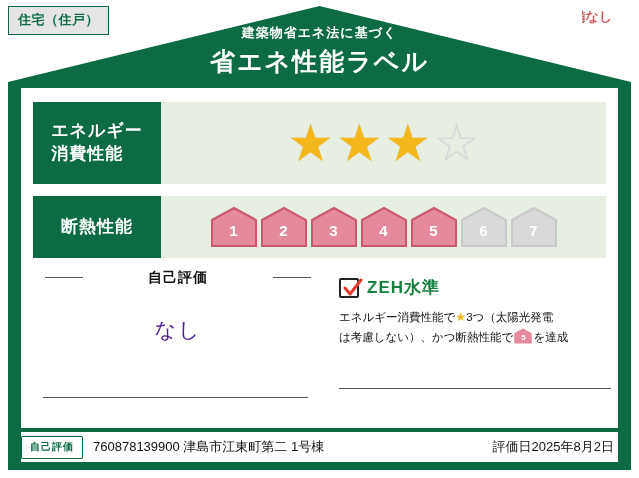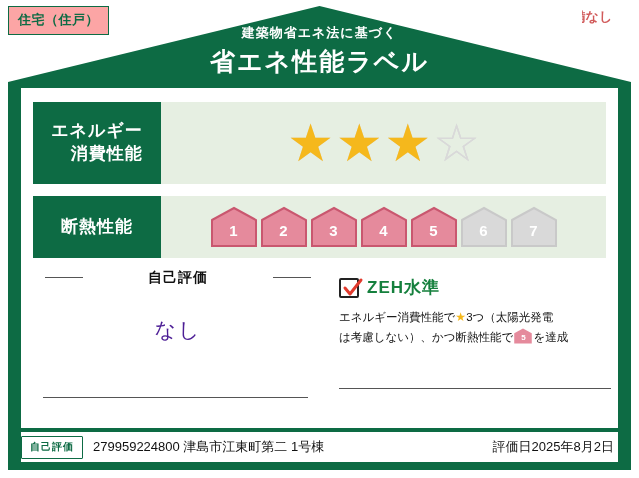--- a/index.html
+++ b/index.html
@@ -96,21 +96,21 @@
 
   .row-label {
     position: absolute;
     left: 0; top: 0;
     width: 128px; height: 100%;
     background: #0d6b44;
     color: #ffffff;
     display: flex;
     align-items: center;
     justify-content: center;
-    text-align: right;
+    text-align: left;
     font-size: 17px;
     font-weight: bold;
     letter-spacing: 1px;
     line-height: 1.35;
   }
   .row-body {
     position: absolute;
     left: 128px; top: 0;
     right: 0; height: 100%;
     background: #e6efe2;
@@ -295,21 +295,21 @@
     margin-right: 4px;
     font-size: 13px;
     color: #111;
   }
 
   
   #house-tag {
     position: absolute;
     left: 8px; top: 6px;
     padding: 4px 9px 5px 9px;
-    background: #fca5a5;
+    background: #e5e5e5;
     border: 1.5px solid #0d6b44;
     color: #0d6b44;
     font-size: 13px;
     font-weight: bold;
     z-index: 6;
     letter-spacing: 0.5px;
   }
 </style>
 </head>
 <body>
@@ -426,19 +426,19 @@
               <path d="M0,14 L23,1 L46,14 L46,41 L0,41 Z" fill="#e58a9c"></path>
             </svg><span class="inline-chip-num">5</span></span><span>を達成</span>
       </div>
     </div>
     <div id="zeh-underline"></div>
 
   </div>
 
   <div id="footer">
     <span id="footer-badge">自己評価</span>
-    <span id="footer-address">279959224800  津島市江東町第二 1号棟</span>
+    <span id="footer-address">760878139900  津島市江東町第二 1号棟</span>
     <span id="footer-date">評価日2025年8月2日</span>
   </div>
 
 </div>
 
 <div id="house-tag">住宅（住戸）</div>
 
 </body></html>

